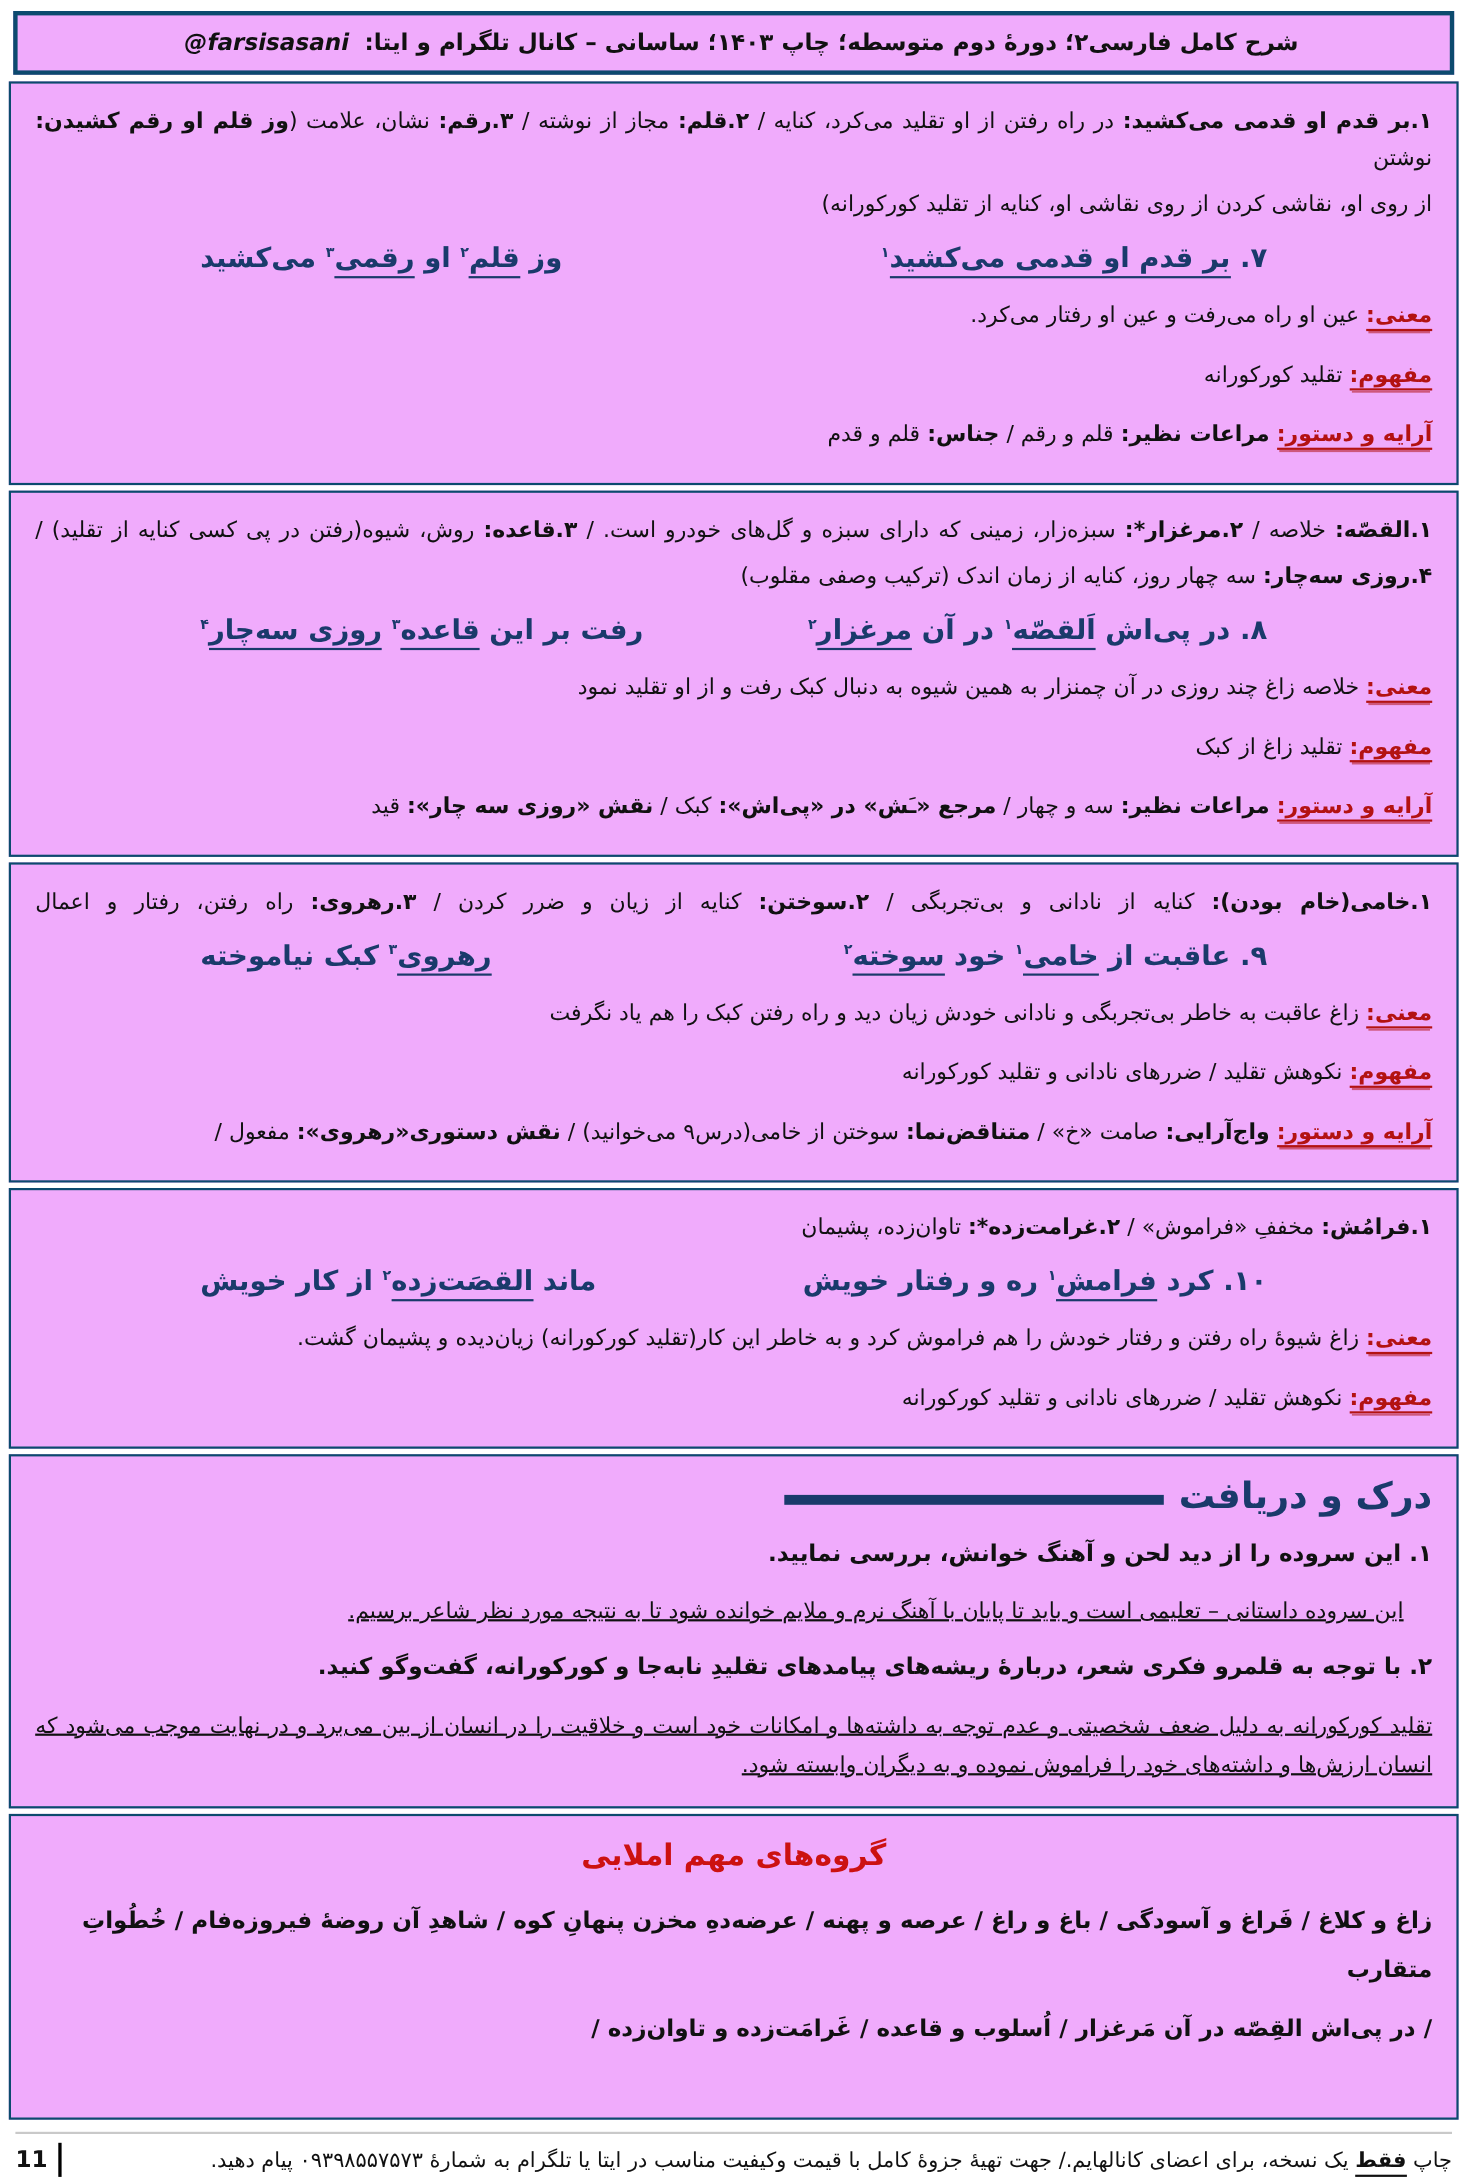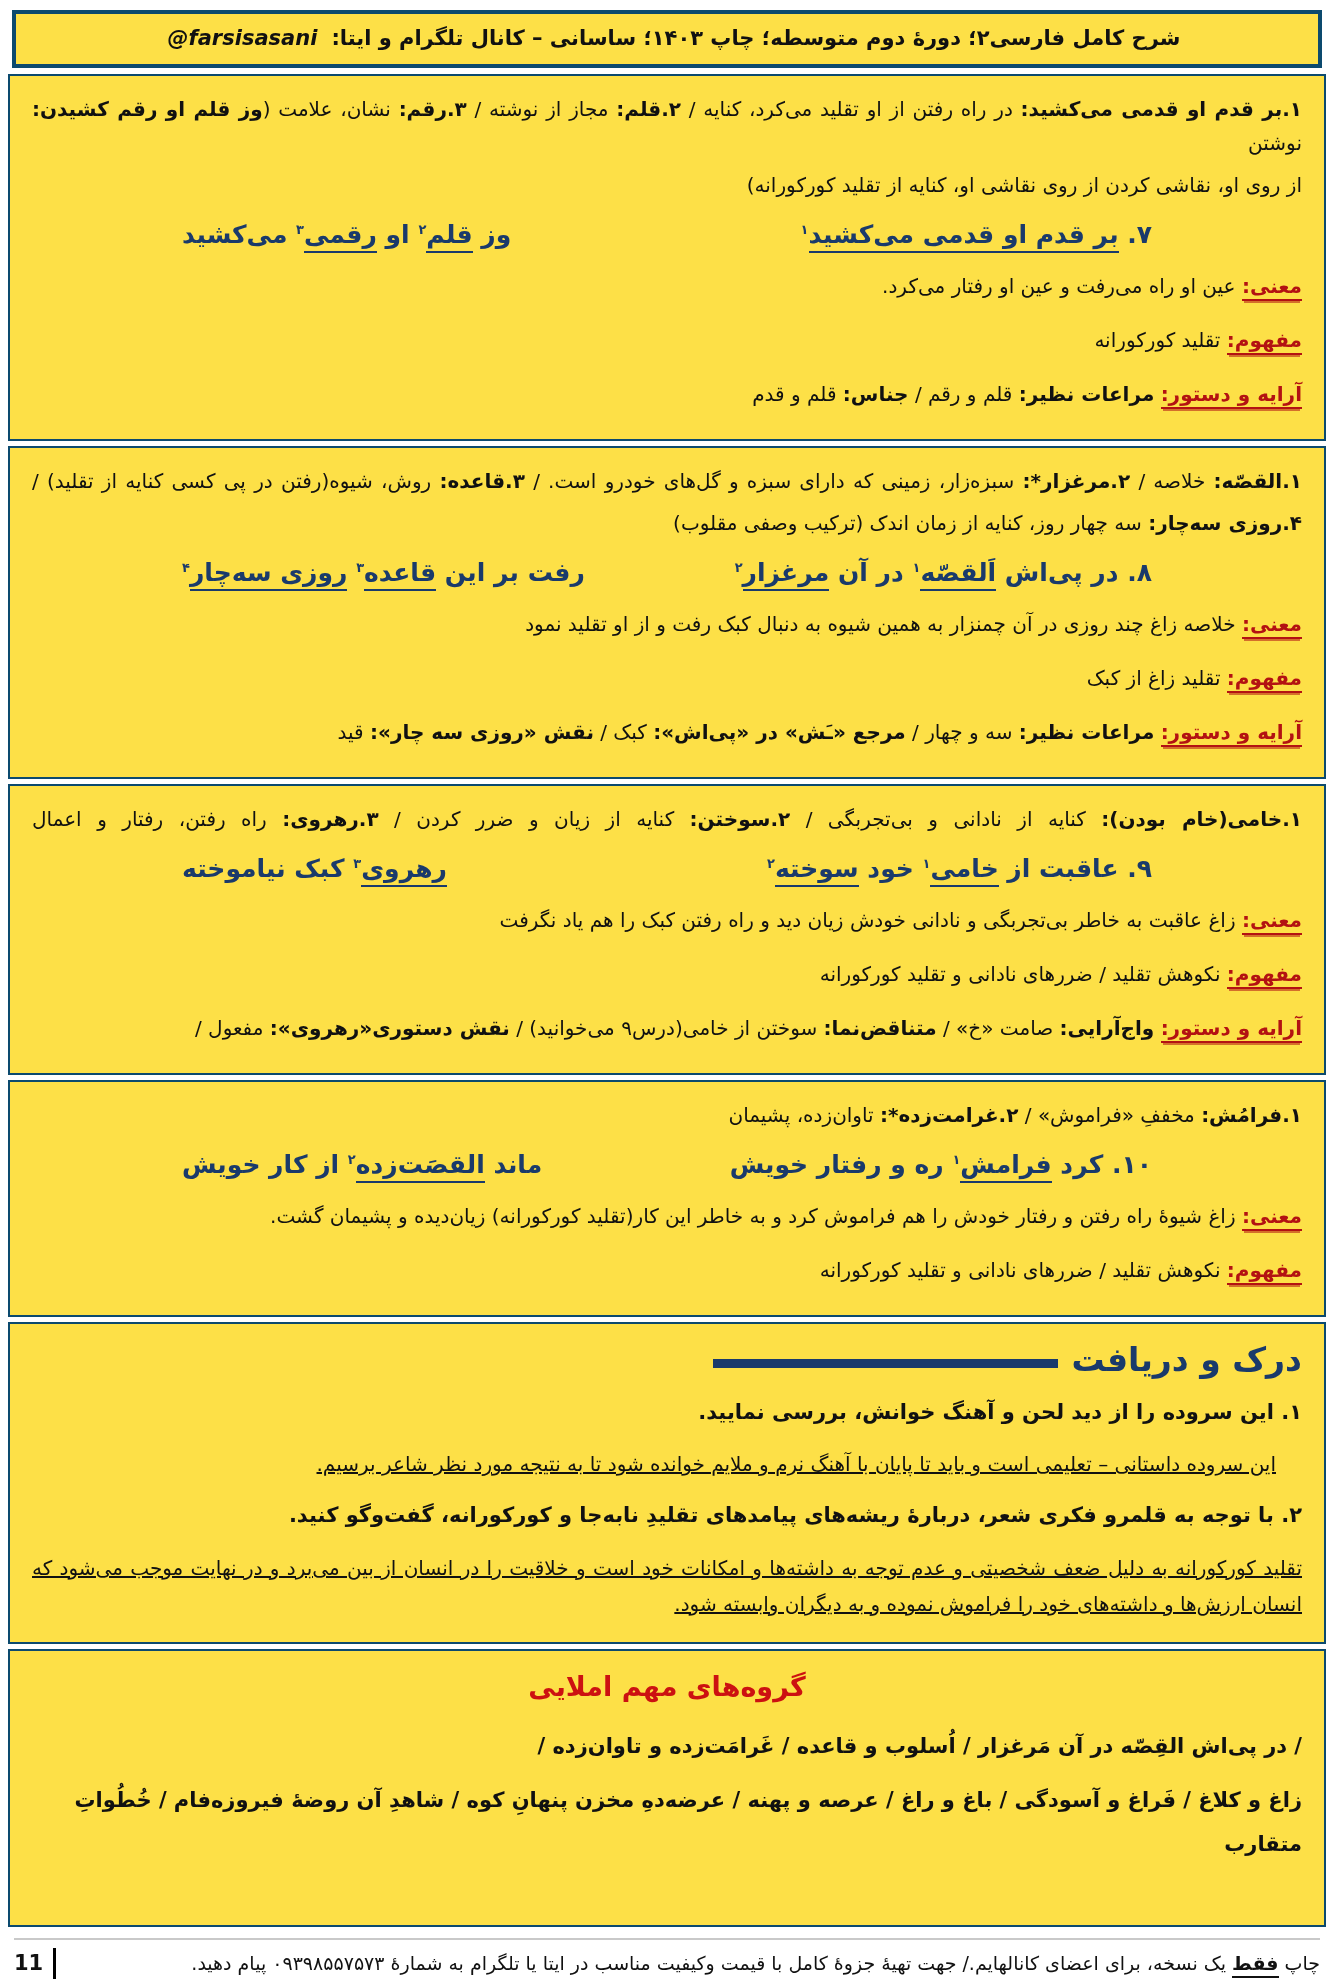--- a/index.html
+++ b/index.html
@@ -6,21 +6,21 @@
     --navy:#1a3a6b; --red:#b31212; --red_title:#cc1111; --ink:#111111;
   }
   *{box-sizing:border-box;}
   html,body{margin:0;padding:0;}
   body{
     width:1334px;height:1985px;background:#ffffff;color:var(--ink);
     font-family:"DejaVu Sans","Liberation Sans",sans-serif;
     direction:rtl;overflow:hidden;
   }
   .page{width:100%;height:100%;padding:10px 8px 6px;display:flex;flex-direction:column;}
-  .box{border:2px solid #0c4a6e;background:#fde047;margin-bottom:5px;padding:8px 22px;}
+  .box{border:2px solid #0c4a6e;background:#f0abfc;margin-bottom:5px;padding:8px 22px;}
   .header-box{
     border-width:4px;margin:0 4px 6px;padding:6px 10px;
     text-align:center;font-weight:bold;font-size:21px;line-height:1.8;
   }
   .latin{direction:ltr;display:inline-block;font-style:italic;padding:0 14px;}
   .b{font-weight:bold;}
   .u{border-bottom:2px solid currentColor;padding-bottom:2px;}
   sup{font-size:13px;font-weight:bold;line-height:0;}
   .vocab{font-size:20px;line-height:1.7;margin:8px 0;text-align:right;}
   .stretch{text-align:justify;text-align-last:justify;}
@@ -124,22 +124,22 @@
       <span class="title-rule"></span>
     </div>
     <p class="q">۱. این سروده را از دید لحن و آهنگ خوانش، بررسی نمایید.</p>
     <p class="a a1">این سروده داستانی – تعلیمی است و باید تا پایان با آهنگ نرم و ملایم خوانده شود تا به نتیجه مورد نظر شاعر برسیم.</p>
     <p class="q">۲. با توجه به قلمرو فکری شعر، دربارهٔ ریشه‌های پیامدهای تقلیدِ نابه‌جا و کورکورانه، گفت‌وگو کنید.</p>
     <p class="a a2">تقلید کورکورانه به دلیل ضعف شخصیتی و عدم توجه به داشته‌ها و امکانات خود است و خلاقیت را در انسان از بین می‌برد و در نهایت موجب می‌شود که انسان ارزش‌ها و داشته‌های خود را فراموش نموده و به دیگران وابسته شود.</p>
   </section>
 
   <section class="box s6">
     <h2 class="red-title">گروه‌های مهم املایی</h2>
+    <p class="sp-line stretch">زاغ و کلاغ / فَراغ و آسودگی / باغ و راغ / عرصه و پهنه / عرضه‌دهِ مخزن پنهانِ کوه / شاهدِ آن روضهٔ فیروزه‌فام / خُطُواتِ متقارب</p>
     <p class="sp-line">/ در پی‌اش القِصّه در آن مَرغزار /  اُسلوب و قاعده / غَرامَت‌زده و تاوان‌زده /</p>
-    <p class="sp-line stretch">زاغ و کلاغ / فَراغ و آسودگی / باغ و راغ / عرصه و پهنه / عرضه‌دهِ مخزن پنهانِ کوه / شاهدِ آن روضهٔ فیروزه‌فام / خُطُواتِ متقارب</p>
   </section>
 
   <footer class="footer">
     <div class="footer-rule"></div>
     <div class="footer-line">
       <span><span>چاپ </span><span class="b u">فقط</span><span> یک نسخه، برای اعضای کانالهایم./ جهت تهیهٔ جزوهٔ کامل با قیمت وکیفیت مناسب در ایتا یا تلگرام به شمارهٔ </span><span>۰۹۳۹۸۵۵۷۵۷۳</span><span> پیام دهید.</span></span>
       <span class="pagenum">11</span>
     </div>
   </footer>
 

